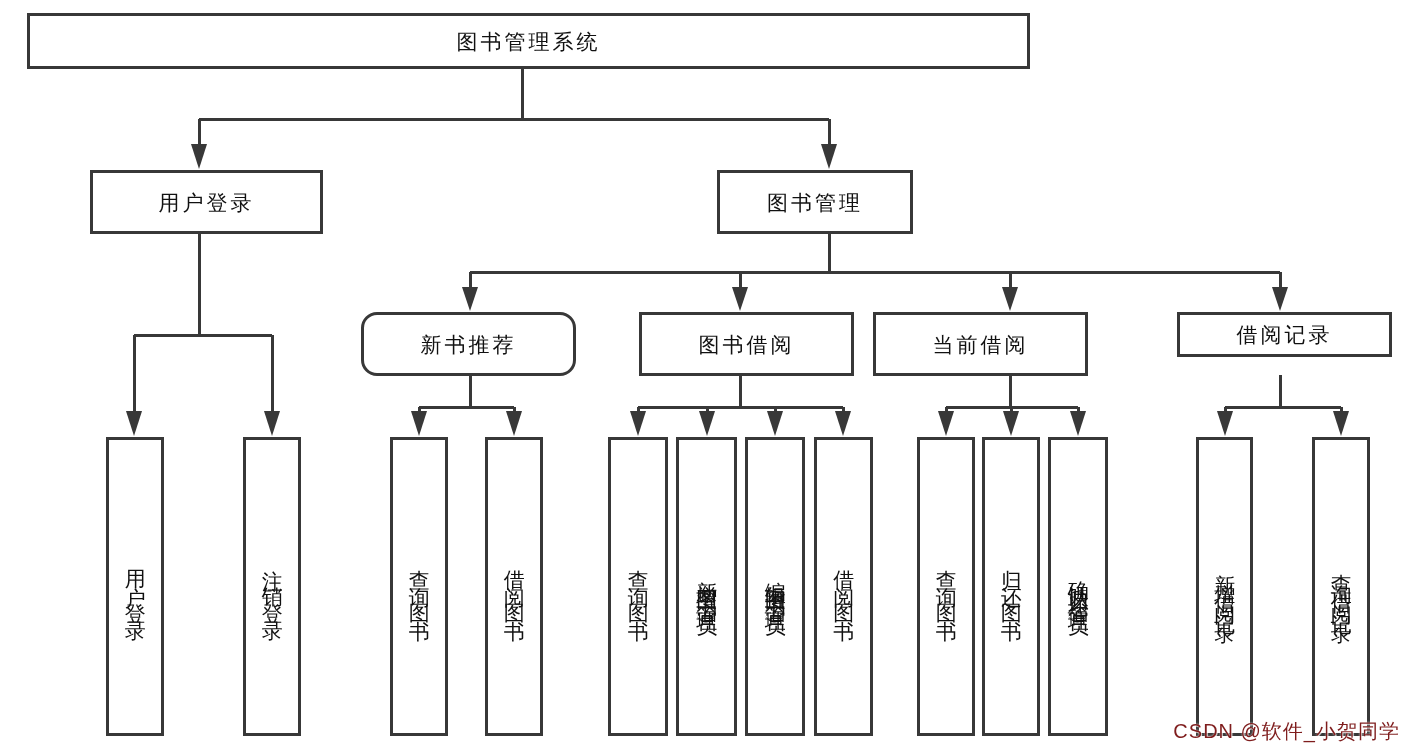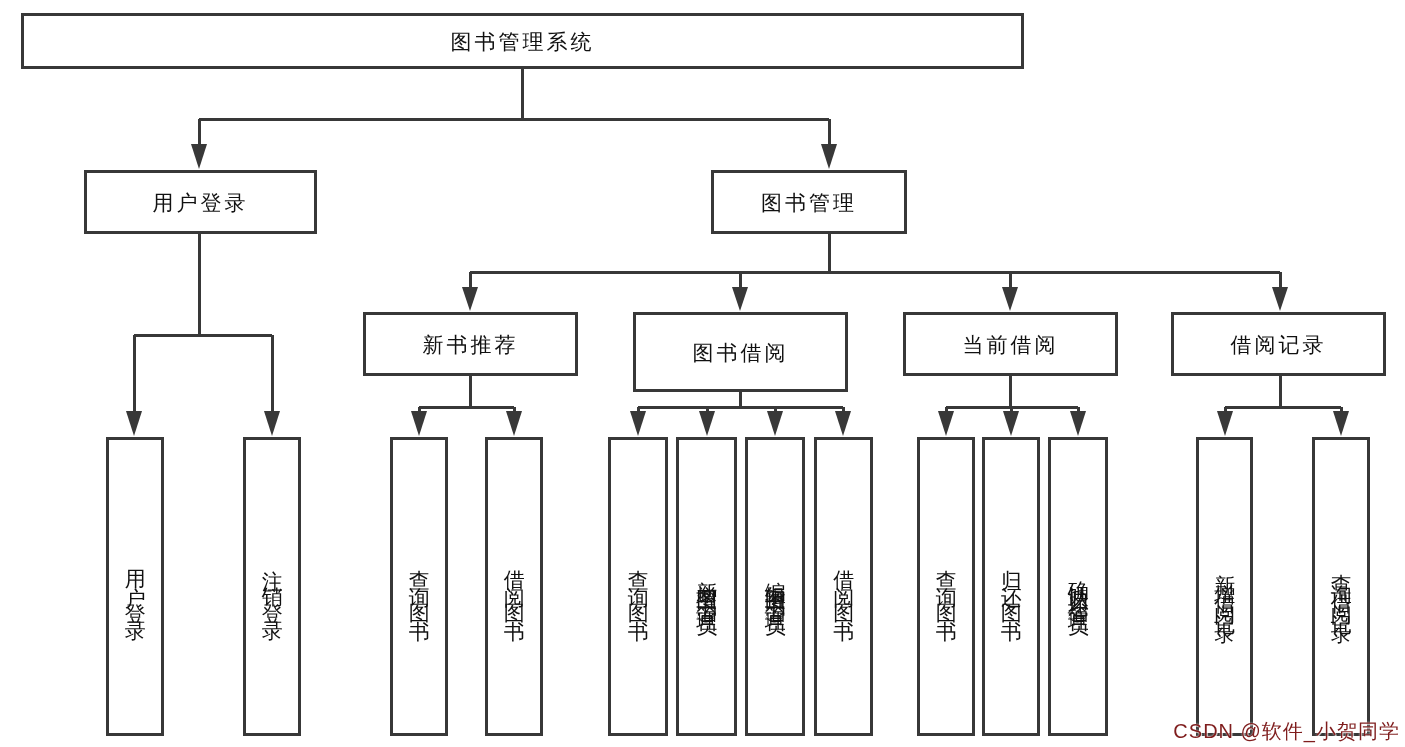--- a/index.html
+++ b/index.html
@@ -40,39 +40,40 @@
     display: flex;
     align-items: center;
     justify-content: center;
     text-align: center;
   }
   .h-node {
     font-size: 21px;
     letter-spacing: 3px;
     line-height: 1;
     white-space: nowrap;
+    margin-left: 6px;
   }
   .v-node {
     writing-mode: vertical-rl;
     text-orientation: mixed;
     font-size: 21px;
     line-height: 1.25;
   }
   .vs-4 { letter-spacing: 17px; }
   .vs-6 { letter-spacing: 10px; }
   .vs-9 { letter-spacing: 5px; }
 
   
   .n-root          { left: 21px;   top: 13px;  width: 1003px; height: 56px; }
   .n-user-login    { left: 84px;   top: 170px; width: 233px;  height: 64px; }
   .n-book-mgmt     { left: 711px;  top: 170px; width: 196px;  height: 64px; }
-  .n-new-book      { left: 363px;  top: 312px; width: 215px;  height: 64px; }
-  .n-book-borrow   { left: 633px;  top: 312px; width: 215px;  height: 80px; }
-  .n-current-brw   { left: 903px;  top: 312px; width: 215px;  height: 64px; }
-  .n-brw-record    { left: 1171px; top: 312px; width: 215px;  height: 64px; }
+  .n-new-book      { left: 355px;  top: 312px; width: 215px;  height: 64px; border-radius: 16px; }
+  .n-book-borrow   { left: 633px;  top: 312px; width: 215px;  height: 64px; }
+  .n-current-brw   { left: 867px;  top: 312px; width: 215px;  height: 64px; }
+  .n-brw-record    { left: 1171px; top: 312px; width: 215px;  height: 45px; }
 
   .n-a1 { left: 106px;  top: 437px; width: 58px; height: 299px; }
   .n-a2 { left: 243px;  top: 437px; width: 58px; height: 299px; }
   .n-b1 { left: 390px;  top: 437px; width: 58px; height: 299px; }
   .n-b2 { left: 485px;  top: 437px; width: 58px; height: 299px; }
   .n-c1 { left: 608px;  top: 437px; width: 60px; height: 299px; }
   .n-c2 { left: 676px;  top: 437px; width: 61px; height: 299px; }
   .n-c3 { left: 745px;  top: 437px; width: 60px; height: 299px; }
   .n-c4 { left: 814px;  top: 437px; width: 59px; height: 299px; }
   .n-d1 { left: 917px;  top: 437px; width: 58px; height: 299px; }

